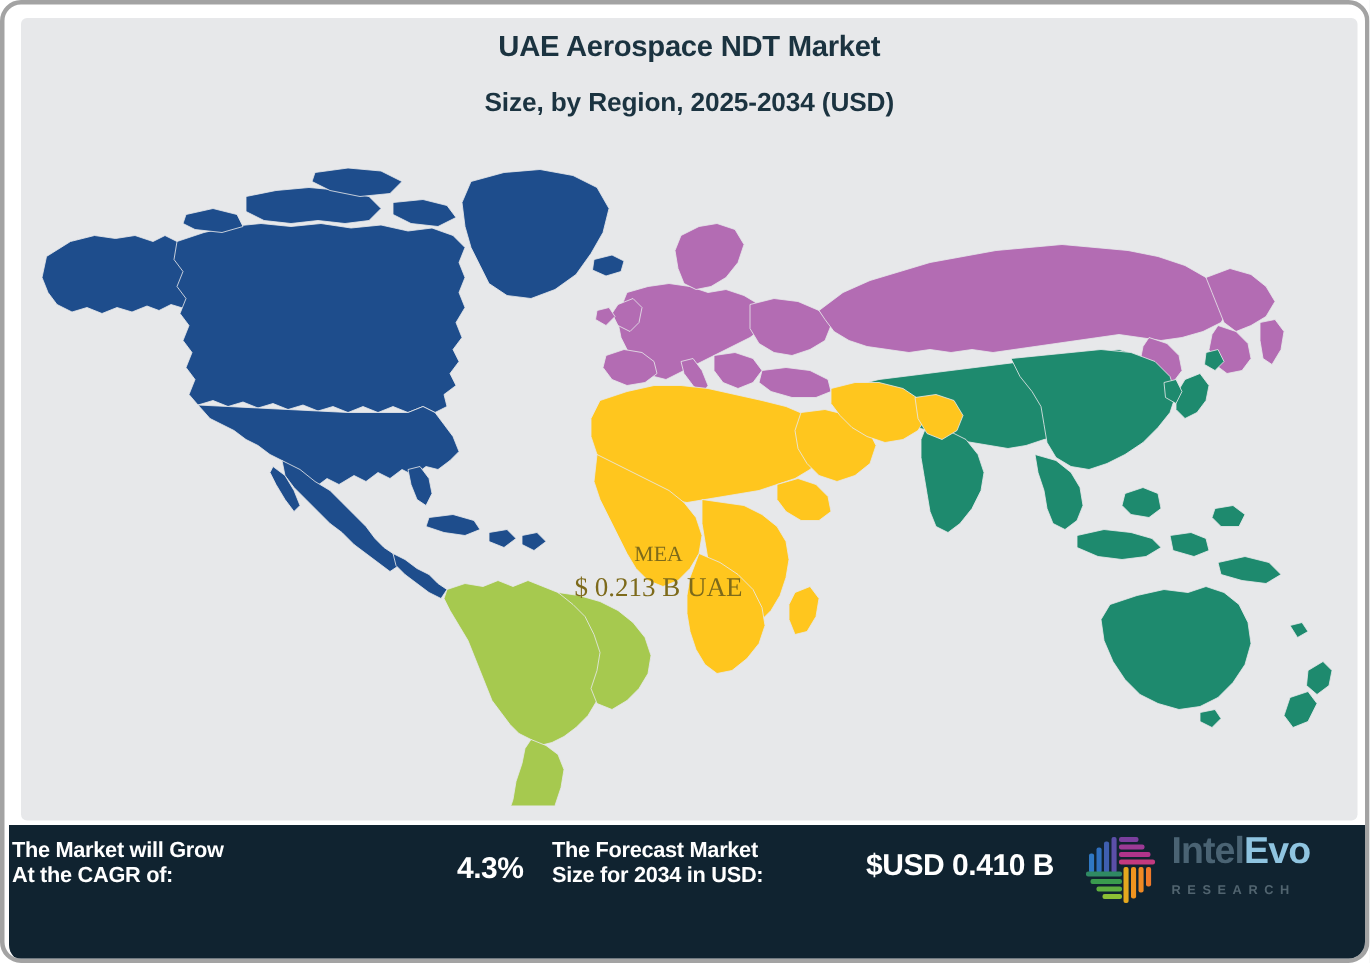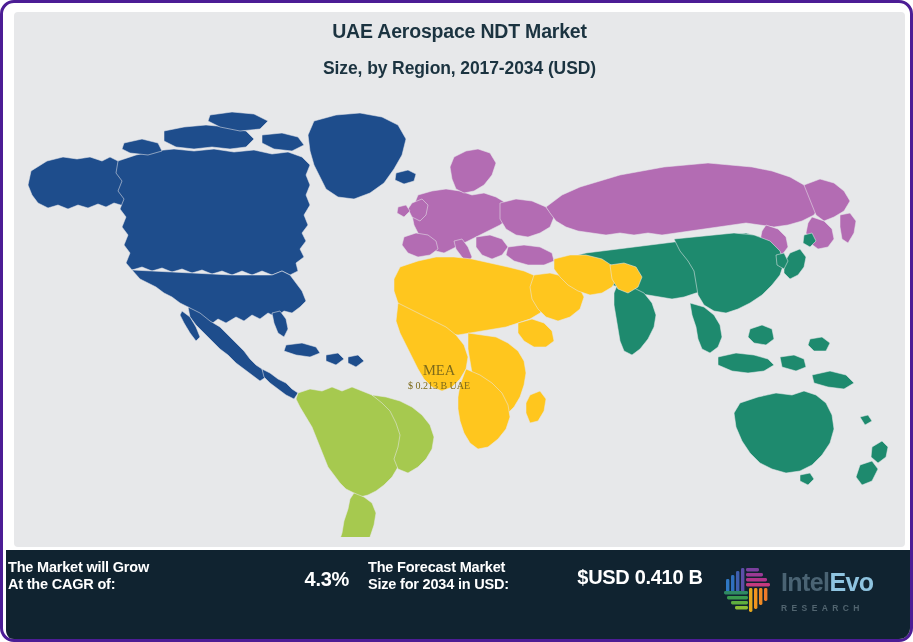--- a/index.html
+++ b/index.html
@@ -13,21 +13,21 @@
     font-family: "Liberation Sans", sans-serif;
     overflow: hidden;
   }
 
   
   #infographic-card {
     position: relative;
     width: 913px;
     height: 642px;
     box-sizing: border-box;
-    border: 3px solid #4c1d95;
+    border: 3px solid #a3a3a3;
     border-radius: 14px;
     background: #ffffff;
     overflow: hidden;
   }
 
   
   #content-plate {
     position: absolute;
     left: 11px;
     top: 9px;
@@ -91,21 +91,21 @@
     text-align: center;
     font-family: "Liberation Serif", serif;
     color: #7d6a1b;
     pointer-events: none;
   }
   #mea-region-name {
     font-size: 14.5px;
     line-height: 1.25;
   }
   #mea-region-value {
-    font-size: 10px;
+    font-size: 18px;
     line-height: 1.35;
     white-space: nowrap;
   }
 
   
   #stats-bar {
     position: absolute;
     left: 3px;
     top: 547px;
     width: 905px;
@@ -139,21 +139,21 @@
   #forecast-value-group { left: 560px; width: 148px; text-align: center; top: 14px; }
 
   
   #brand-logo {
     position: absolute;
     left: 718px;
     top: 552px;
     width: 185px;
     height: 58px;
     display: flex;
-    align-items: flex-end;
+    align-items: flex-start;
   }
   #logo-mark { width: 52px; height: 48px; flex: 0 0 52px; }
   #logo-wordmark-block {
     margin-left: 8px;
     display: flex;
     flex-direction: column;
     justify-content: center;
   }
   #logo-wordmark {
     font-size: 25px;
@@ -175,21 +175,21 @@
 </style>
 </head>
 <body>
 
 <div id="infographic-card">
 
   <div id="content-plate">
 
     <div id="title-block">
       <div id="chart-title">UAE Aerospace NDT Market</div>
-      <div id="chart-subtitle">Size, by Region, 2017-2034 (USD)</div>
+      <div id="chart-subtitle">Size, by Region, 2025-2034 (USD)</div>
     </div>
 
     <div id="world-map-wrap">
       <svg id="world-map-svg" viewBox="0 0 891 430" xmlns="http://www.w3.org/2000/svg">
 
         <g>
 
           <path class="region-path" fill="#1e4d8c" d="M17,64 L33,54 L49,50 L63,52 L76,50 L88,54 L96,50 L104,54 L112,52 L118,58 L124,56 L130,62 L140,60 L146,66 L152,62 L158,68 L163,63 L168,70 L170,80 L166,88 L158,92 L150,90 L142,95 L134,92 L126,97 L118,94 L110,99 L100,96 L92,100 L84,97 L74,101 L64,98 L54,102 L44,98 L34,101 L24,96 L18,88 L14,78 Z"></path>
 
           <path class="region-path" fill="#1e4d8c" d="M104,54 L122,48 L140,44 L160,42 L180,44 L200,42 L220,45 L240,43 L258,47 L274,45 L288,50 L296,58 L292,68 L296,78 L292,88 L296,98 L290,108 L294,118 L288,126 L292,134 L286,142 L290,150 L282,156 L284,164 L276,168 L268,164 L258,168 L248,164 L238,168 L228,164 L218,168 L208,164 L198,167 L188,163 L178,166 L168,162 L158,165 L148,161 L138,164 L128,160 L118,163 L112,156 L116,146 L110,138 L114,128 L108,120 L112,110 L106,102 L110,92 L104,84 L108,74 L102,66 Z"></path>

